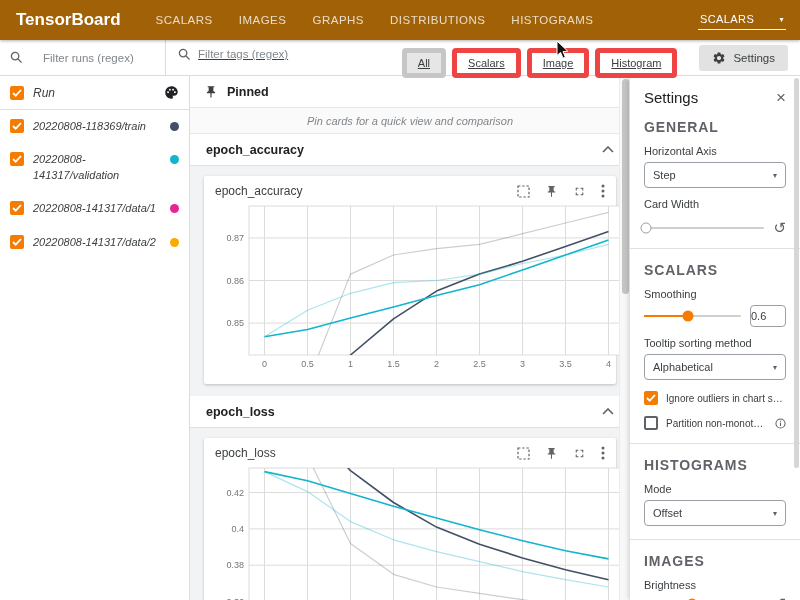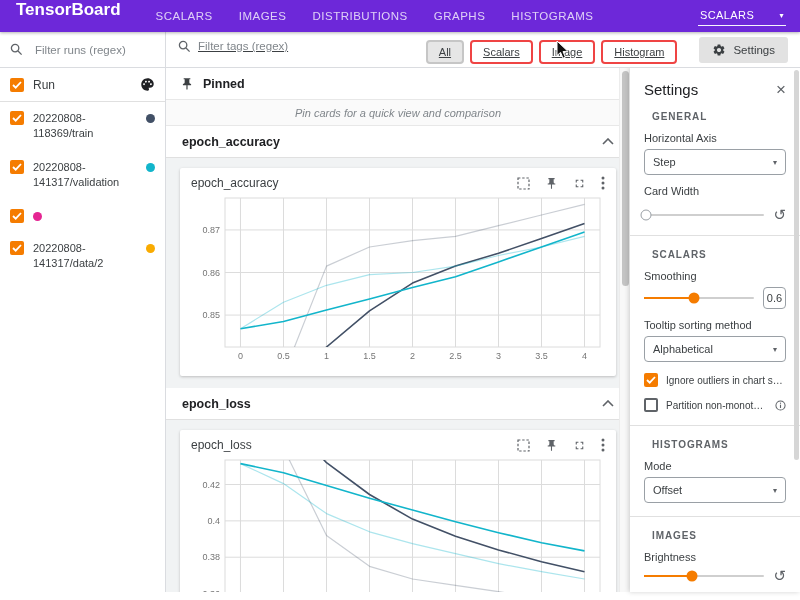--- a/index.html
+++ b/index.html
@@ -1,52 +1,52 @@
 <!DOCTYPE html>
 <html><head>
 <meta charset="utf-8">
 <style>
   * { margin:0; padding:0; box-sizing:border-box; }
   html,body { width:800px; height:600px; overflow:hidden; background:#fff;
     font-family:"Liberation Sans", sans-serif; color:#3c4043; }
 
   
-  .header { height:32px; background:#6d28d9; display:flex; 
+  .header { height:40px; background:#a16207; display:flex; align-items:center;
     color:#fff; position:relative; z-index:20; box-shadow:0 1px 3px rgba(0,0,0,.3); }
   .logo { font-size:17px; font-weight:bold; padding:0 22px 0 16px; white-space:nowrap; }
   .tabs { display:flex; height:100%; }
   .tab { display:flex; align-items:center; padding:0 13px; font-size:11.5px; font-weight:500;
     letter-spacing:.5px; color:rgba(255,255,255,.78); cursor:pointer; position:relative; white-space:nowrap; }
   .tab.active { color:#fff; }
   .tab.active::after { content:""; position:absolute; left:10px; right:10px; bottom:0; height:2px; background:#fff; }
   .header-right { margin-left:auto; display:flex; align-items:center; gap:13px; padding-right:14px; }
   .status-select { display:flex; align-items:center; justify-content:space-between; gap:10px;
     border-bottom:1px solid rgba(255,255,255,.95); font-size:11px; letter-spacing:.4px;
     padding:3px 2px 4px; min-width:88px; cursor:pointer; }
 
   
   .toolbar { height:36px; display:flex; align-items:center; border-bottom:1px solid #dadce0;
     background:#fff; position:relative; z-index:10; }
   .filter-runs { width:166px; height:100%; border-right:1px solid #dadce0;
-    display:flex; align-items:center; gap:12px; padding:0 10px; flex:none; }
+    display:flex; align-items:center; gap:20px; padding:0 10px; flex:none; }
   .filter-tags { flex:1; height:100%; display:flex; align-items:flex-start; gap:7px; padding:8px 12px; min-width:0;text-decoration:underline; }
   .filter-input { border:none; outline:none; flex:1; min-width:0; font-size:11.5px;
     font-family:"Liberation Sans",sans-serif; color:#3c4043; background:transparent; }
   .filter-input::placeholder { color:#80868b; }
   .chips { display:flex; gap:6px; align-items:center; margin-left:auto; flex:none; }
-  .chip { border:2px solid #ef4444; border-radius:4px; padding:4px 11px; font-size:11px;
+  .chip { border:5px solid #ef4444; border-radius:4px; padding:4px 11px; font-size:11px;
     color:#3c4043; background:#fff; cursor:pointer; white-space:nowrap; }
   .chip.selected { background:#e6e6e6; border-color:#c6c6c6; }
   .settings-btn { margin:0 12px 0 10px; background:#e2e2e2; border-radius:3px; display:flex;
     align-items:center; gap:7px; padding:6px 13px; font-size:11.5px; font-weight:500;
     color:#3c4043; cursor:pointer; flex:none; }
 
   
   .content { display:flex; height:524px; }
-  .sidebar { width:166px; flex:none; border-right:1px solid #dadce0; background:#fff; }
+  .sidebar { width:190px; flex:none; border-right:1px solid #dadce0; background:#fff;font-style:italic; }
   .center { flex:1; min-width:0; background:#fff; position:relative; overflow:hidden; }
   .rightpanel { width:170px; flex:none; background:#fff; position:relative;
     box-shadow:-1px 0 5px rgba(0,0,0,.18); padding:0 14px; overflow:hidden; }
 
   
   .run-header { display:flex; align-items:center; gap:9px; padding:9px 10px;
     border-bottom:1px solid #e0e0e0; font-size:12px; color:#3c4043; }
   .run-row { display:flex; align-items:flex-start; gap:9px; padding:9px 10px; font-size:11px;
     color:#3c4043; cursor:pointer; }
   .checkbox { width:14px; height:14px; border-radius:2px; background:#f57c00; flex:none;
@@ -75,35 +75,35 @@
   
   .center-scrollbar { position:absolute; top:0; right:0; bottom:0; width:11px;
     background:#f8f8f8; border-left:1px solid #ececec; }
   .center-scrollbar .thumb { position:absolute; top:3px; left:2px; width:7px; height:215px;
     background:#c4c4c4; border-radius:4px; }
 
   
   .panel-title-row { display:flex; align-items:center; margin:13px 0 2px; }
   .panel-title { font-size:15px; color:#202124; }
   .close-x { margin-left:auto; font-size:17px; color:#5f6368; cursor:pointer; line-height:1; }
-  .group-label { font-size:10px; font-weight:bold; letter-spacing:.9px; color:#5f6368; margin:13px 8px 0; }
+  .group-label { font-size:14px; font-weight:bold; letter-spacing:.9px; color:#5f6368; margin:13px 0 0; }
   .field-label { font-size:11px; color:#3c4043; margin:10px 0 5px; }
   .select { height:26px; border:1px solid #9aa0a6; border-radius:4px; display:flex;
     align-items:center; justify-content:space-between; padding:0 8px; font-size:11px;
     color:#3c4043; cursor:pointer; background:#fff; }
   .caret { font-size:8px; color:#5f6368; }
   .slider-row { display:flex; align-items:center; gap:9px; margin:10px 0 2px; }
   .slider { flex:1; height:2px; background:#cfcfcf; border-radius:1px; position:relative; cursor:pointer; }
   .slider .fill { position:absolute; left:0; top:0; bottom:0; background:#f57c00; }
   .slider .thumb { position:absolute; top:50%; transform:translate(-50%,-50%); width:11px;
     height:11px; border-radius:50%; background:#f57c00; }
   .slider.neutral .thumb { background:#fff; border:1.5px solid #9aa0a6; }
   .reset-icon { color:#5f6368; font-size:15px; line-height:1; cursor:pointer; flex:none; }
-  .num-box { width:23px; height:22px; border:1px solid #9aa0a6; border-radius:4px; flex:none;
-    font-size:11px; color:#3c4043; text-align:center; outline:none;
+  .num-box { width:36px; height:22px; border:1px solid #9aa0a6; border-radius:4px; flex:none;
+    font-size:11px; color:#3c4043; outline:none;
     font-family:"Liberation Sans",sans-serif; }
   .check-row { display:flex; align-items:center; gap:8px; margin:11px 0 0; font-size:10px;
     color:#3c4043; white-space:nowrap; }
   .check-row .lbl { overflow:hidden; text-overflow:ellipsis; }
   .divider { height:1px; background:#e0e0e0; margin:13px -14px 0; }
 
   
   .panel-scrollbar { position:absolute; top:2px; right:1px; width:5px; height:390px;
     background:#d6d6d6; border-radius:3px; }
 
@@ -120,25 +120,25 @@
 
       <div class="tab">
         <span>SCALARS</span>
       </div>
 
       <div class="tab">
         <span>IMAGES</span>
       </div>
 
       <div class="tab">
+        <span>GRAPHS</span>
+      </div>
+
+      <div class="tab">
         <span>DISTRIBUTIONS</span>
-      </div>
-
-      <div class="tab">
-        <span>GRAPHS</span>
       </div>
 
       <div class="tab">
         <span>HISTOGRAMS</span>
       </div>
     </div>
   <div class="header-right">
     <div class="status-select">
       <span>SCALARS</span>
       <span class="caret" style="color:#fff">▾</span>
@@ -225,20 +225,21 @@
           <span class="run-label">20220808-141317/validation</span>
           <span class="run-dot" style="background: rgb(18, 181, 203);"></span>
         </div>
 
         <div class="run-row">
           <span class="checkbox">
             <svg width="10" height="8" viewBox="0 0 10 8">
               <polyline points="1,4 3.7,6.6 9,1" fill="none" stroke="#fff" stroke-width="1.8"></polyline>
             </svg>
           </span>
+          <span class="run-label">20220808-141317/data/1</span>
           <span class="run-dot" style="background: rgb(229, 37, 146);"></span>
         </div>
 
         <div class="run-row">
           <span class="checkbox">
             <svg width="10" height="8" viewBox="0 0 10 8">
               <polyline points="1,4 3.7,6.6 9,1" fill="none" stroke="#fff" stroke-width="1.8"></polyline>
             </svg>
           </span>
           <span class="run-label">20220808-141317/data/2</span>

